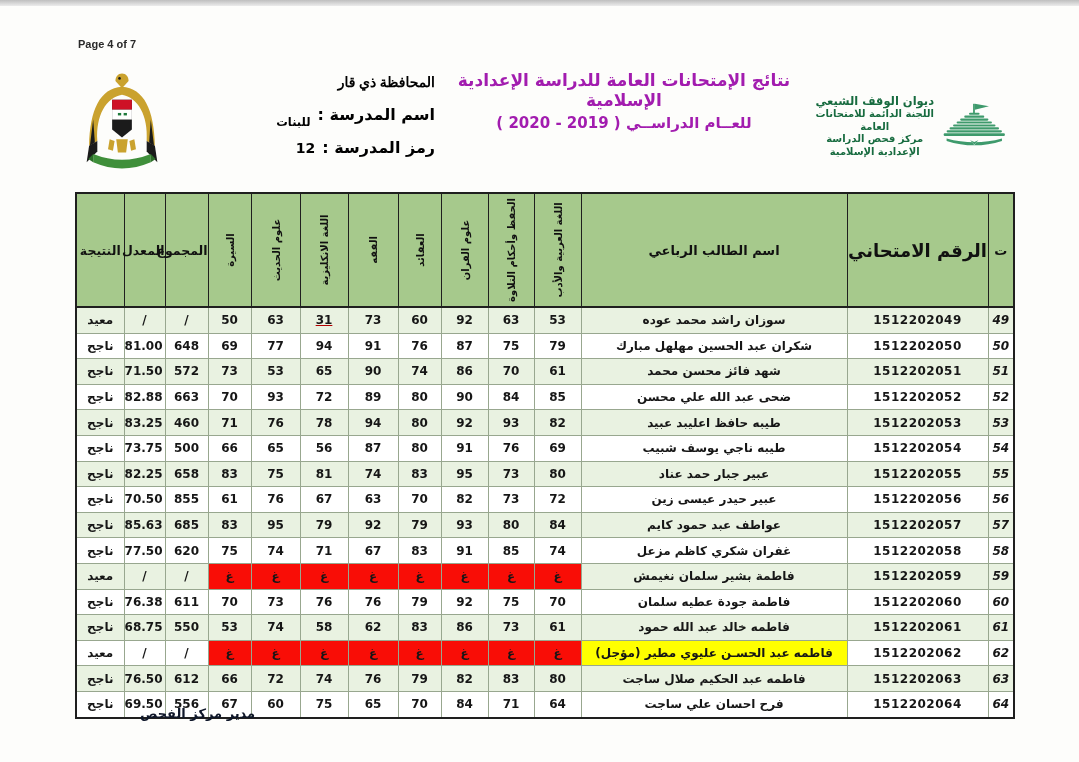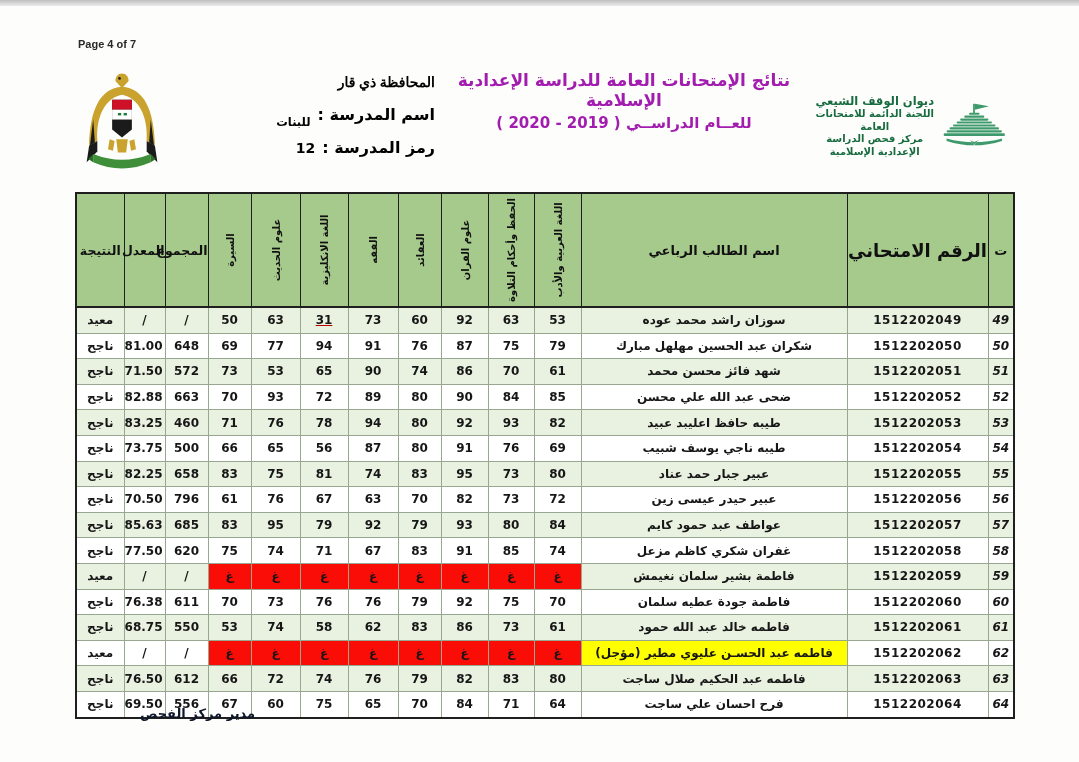--- a/index.html
+++ b/index.html
@@ -307,21 +307,21 @@
           <td class="c-exam">1512202056</td>
           <td class="c-name">عبير حيدر عيسى زين</td>
           <td class="c-mark">72</td>
           <td class="c-mark">73</td>
           <td class="c-mark">82</td>
           <td class="c-mark">70</td>
           <td class="c-mark">63</td>
           <td class="c-mark">67</td>
           <td class="c-mark">76</td>
           <td class="c-mark">61</td>
-          <td class="c-num">796</td>
+          <td class="c-num">855</td>
           <td class="c-num">70.50</td>
           <td class="c-result">ناجح</td>
         </tr>
         <tr class="row-green">
           <td class="c-seq">57</td>
           <td class="c-exam">1512202057</td>
           <td class="c-name">عواطف عبد حمود كايم</td>
           <td class="c-mark">84</td>
           <td class="c-mark">80</td>
           <td class="c-mark">93</td>

